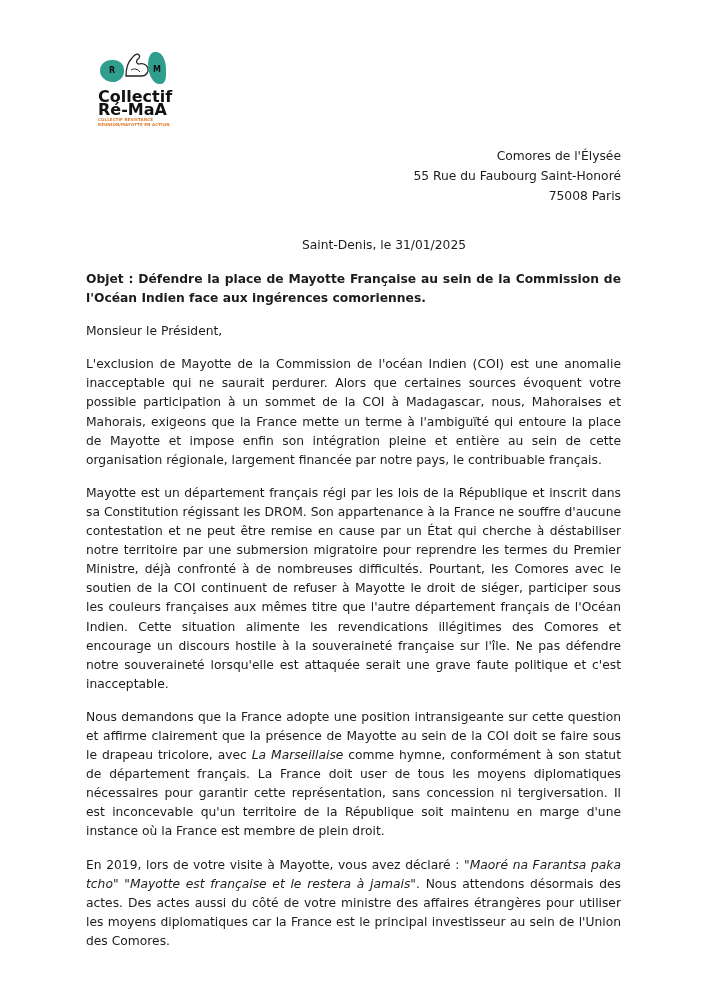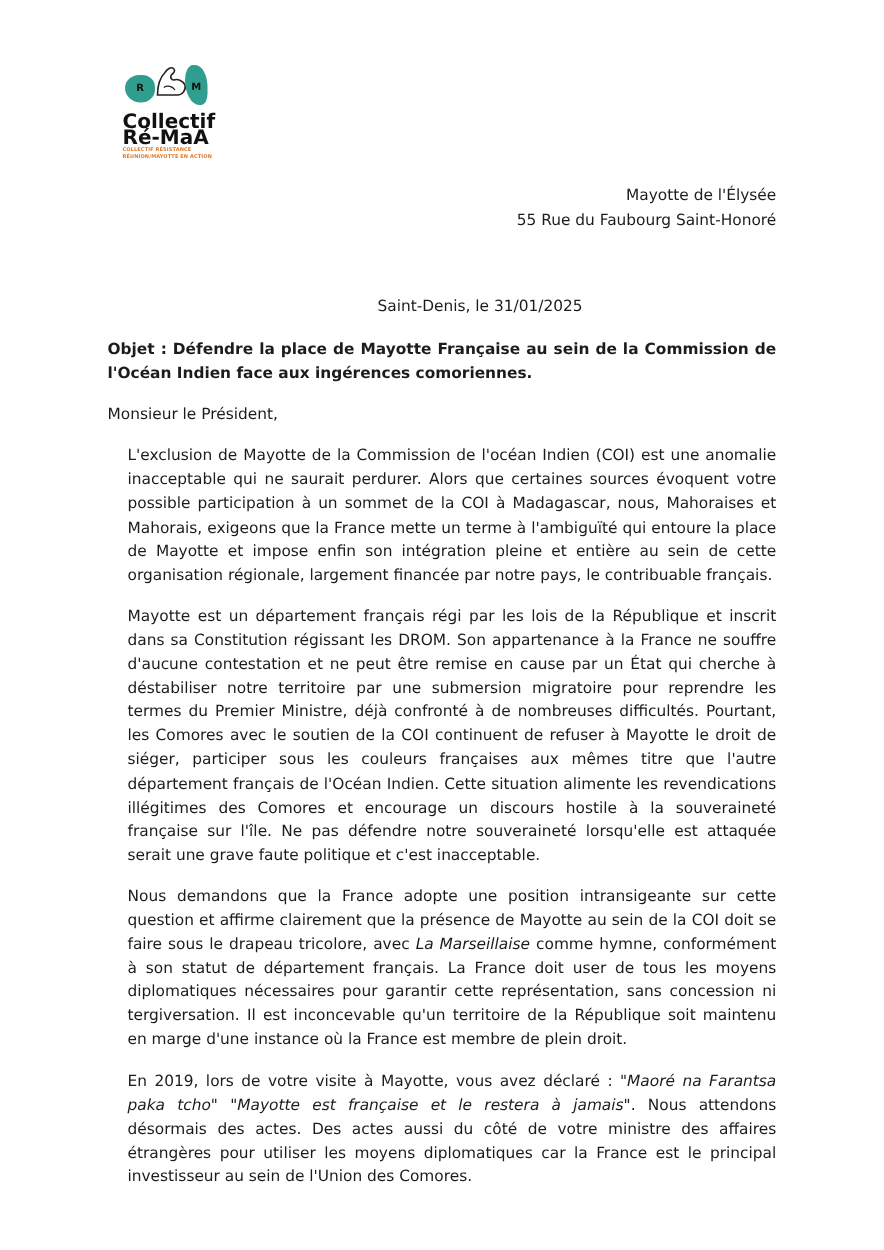--- a/index.html
+++ b/index.html
@@ -34,21 +34,21 @@
   }
   .place-date {
     position: absolute; left: 274px; top: 238px; font-size: 12.3px; margin-left: 28px;
   }
   .content {
     position: absolute; left: 86px; top: 270px; width: 535px;
     font-size: 12.3px; line-height: 19.1px;
   }
   .subject { font-weight: bold; text-align: justify; margin: 0 0 14px 0; }
   .salutation { margin: 0 0 14px 0; }
-  .para { text-align: justify; margin: 0 0 14px 16px; }
+  .para { text-align: justify; margin: 0 0 14px 0; }
   em { font-style: italic; }
 </style>
 </head>
 <body>
 
 <div class="logo">
   <div class="logo-icons">
     <div class="island-r"><span>R</span></div>
     <svg class="arm" viewBox="0 0 30 30">
       <path d="M4 26 C4 18 6 12 10 8 C12 5 15 3 17 5 C19 7 16 9 15 10 C14 12 15 14 17 14 C20 13 24 14 26 18 C27 22 24 26 20 26 Z" fill="none" stroke="#222" stroke-width="1.3"></path>
@@ -57,22 +57,23 @@
     <div class="island-m"><span>M</span></div>
   </div>
   <div class="logo-name">
     <div>Collectif</div>
     <div>Ré-MaA</div>
   </div>
   <div class="logo-tagline">COLLECTIF RÉSISTANCE RÉUNION/MAYOTTE EN ACTION</div>
 </div>
 
 <div class="recipient">
-  <div>Mayotte de l'Élysée</div>
+  <div>Comores de l'Élysée</div>
   <div>55 Rue du Faubourg Saint-Honoré</div>
+  <div>75008 Paris</div>
 </div>
 
 <div class="place-date">Saint-Denis, le 31/01/2025</div>
 
 <div class="content">
   <p class="subject">Objet : Défendre la place de Mayotte Française au sein de la Commission de l'Océan Indien face aux ingérences comoriennes.</p>
   <p class="salutation">Monsieur le Président,</p>
   <p class="para">L'exclusion de Mayotte de la Commission de l'océan Indien (COI) est une anomalie inacceptable qui ne saurait perdurer. Alors que certaines sources évoquent votre possible participation à un sommet de la COI à Madagascar, nous, Mahoraises et Mahorais, exigeons que la France mette un terme à l'ambiguïté qui entoure la place de Mayotte et impose enfin son intégration pleine et entière au sein de cette organisation régionale, largement financée par notre pays, le contribuable français.</p>
   <p class="para">Mayotte est un département français régi par les lois de la République et inscrit dans sa Constitution régissant les DROM. Son appartenance à la France ne souffre d'aucune contestation et ne peut être remise en cause par un État qui cherche à déstabiliser notre territoire par une submersion migratoire pour reprendre les termes du Premier Ministre, déjà confronté à de nombreuses difficultés. Pourtant, les Comores avec le soutien de la COI continuent de refuser à Mayotte le droit de siéger, participer sous les couleurs françaises aux mêmes titre que l'autre département français de l'Océan Indien. Cette situation alimente les revendications illégitimes des Comores et encourage un discours hostile à la souveraineté française sur l'île.  Ne pas défendre notre souveraineté lorsqu'elle est attaquée serait une grave faute politique et c'est inacceptable.</p>
   <p class="para"><span>Nous demandons que la France adopte une position intransigeante sur cette question et affirme clairement que la présence de Mayotte au sein de la COI doit se faire sous le drapeau tricolore, avec </span><em>La Marseillaise</em><span> comme hymne, conformément à son statut de département français. La France doit user de tous les moyens diplomatiques nécessaires pour garantir cette représentation, sans concession ni tergiversation. Il est inconcevable qu'un territoire de la République soit maintenu en marge d'une instance où la France est membre de plein droit.</span></p>

